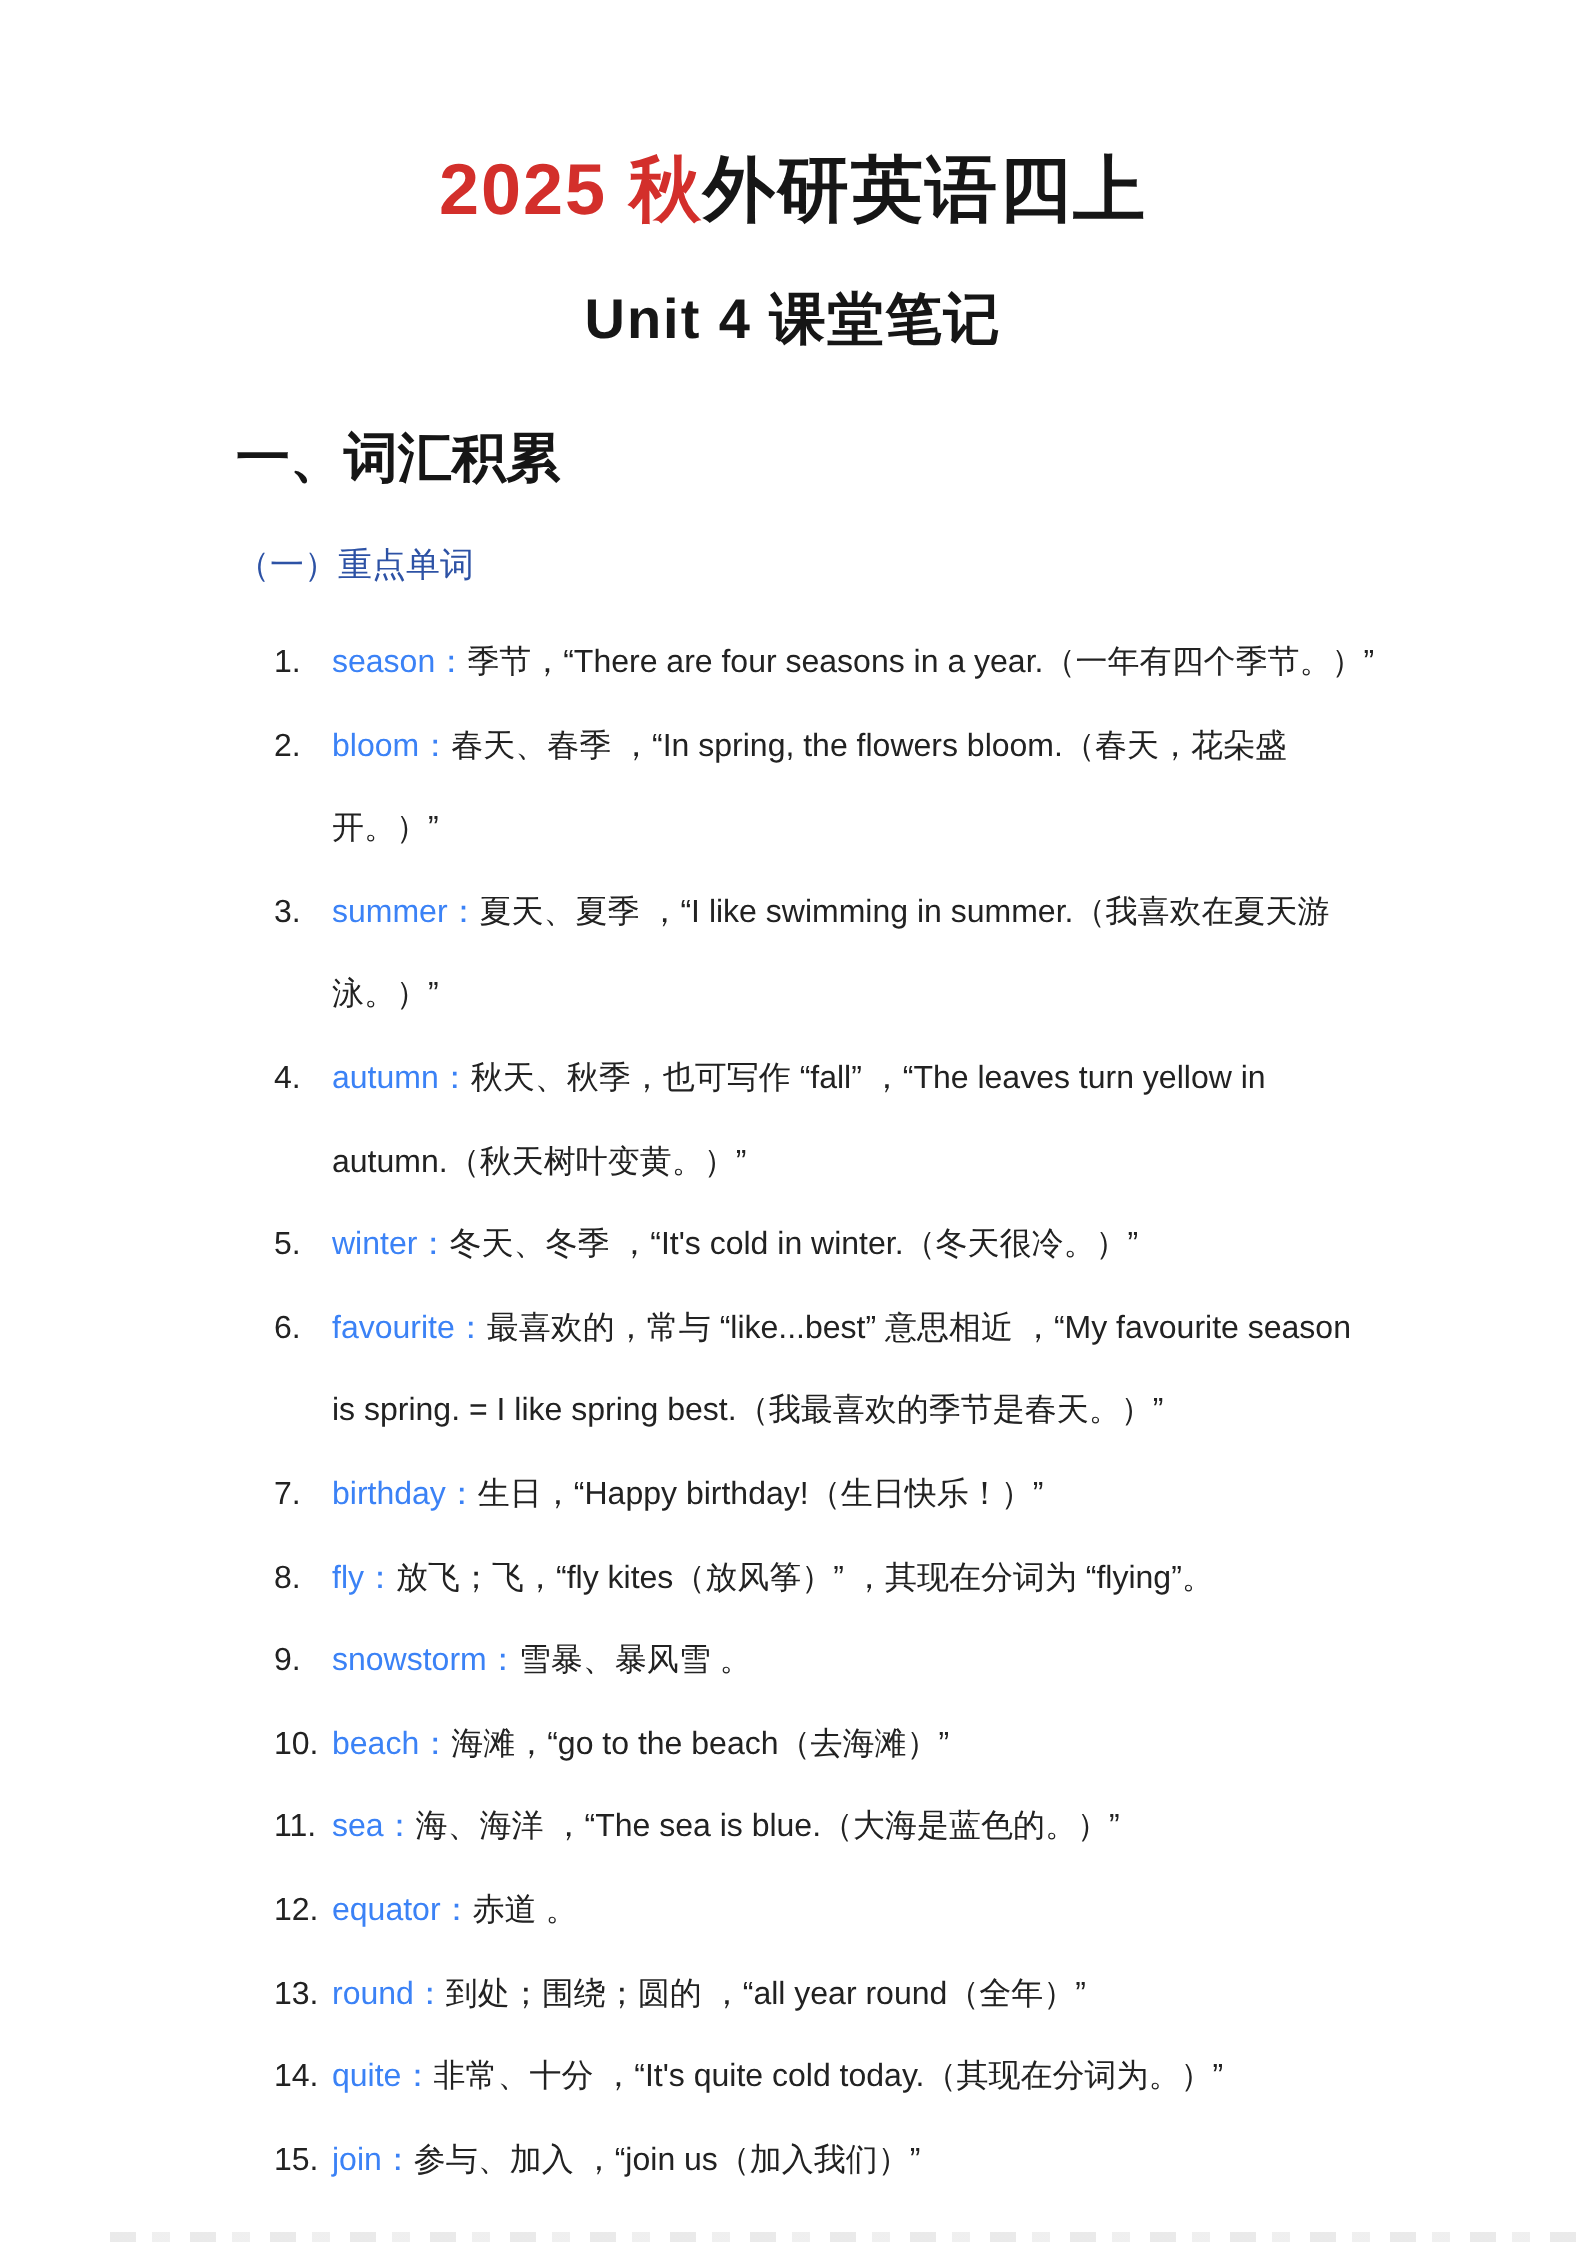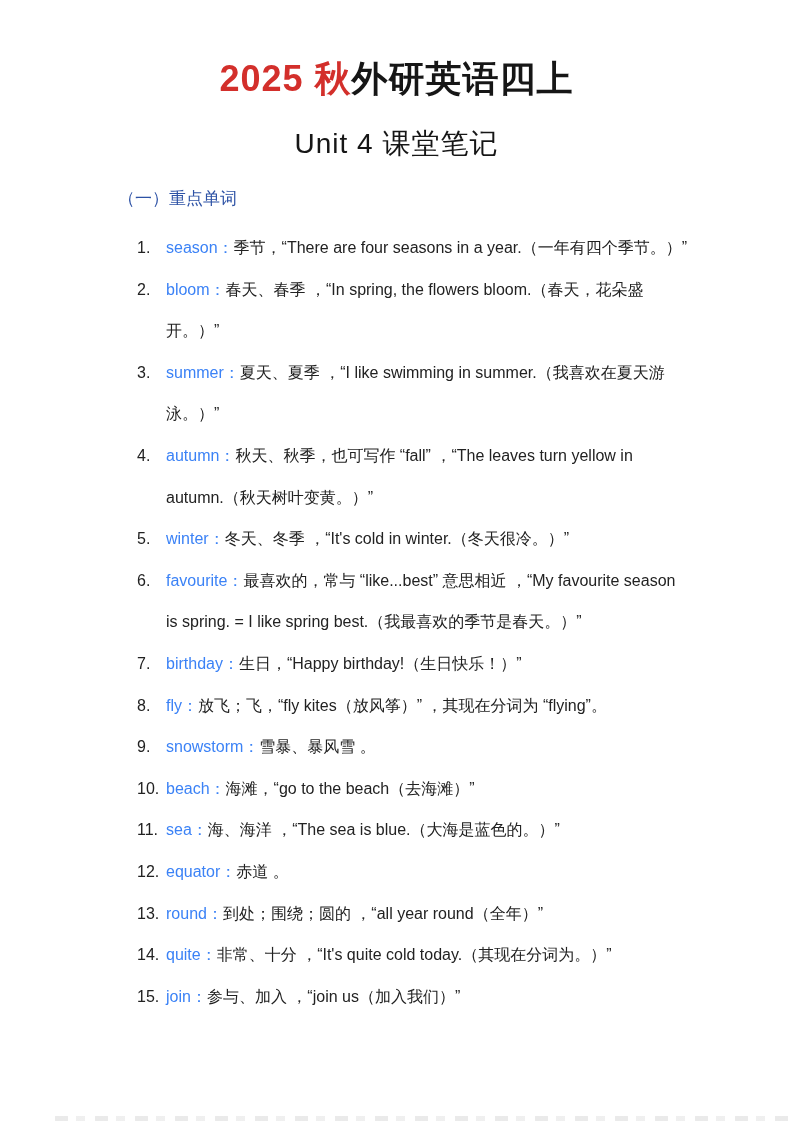--- a/index.html
+++ b/index.html
@@ -11,37 +11,37 @@
     position: relative;
     width: 793px;
     height: 1121px;
     background: #ffffff;
     overflow: hidden;
     font-family: "Liberation Sans", "DejaVu Sans", sans-serif;
     color: #1f1f1f;
   }
   .doc-title {
     margin: 0;
-    padding-top: 56px;
+    padding-top: 72px;
     text-align: center;
     font-size: 36px;
     font-weight: bold;
     line-height: 1.25;
     color: #161616;
     letter-spacing: 1px;
   }
   .doc-title .red {
     color: #d32f2b;
   }
   .doc-subtitle {
     margin: 0;
     margin-top: 24px;
     text-align: center;
     font-size: 28px;
-    font-weight: normal;
+    font-weight: bold;
     color: #161616;
     letter-spacing: 1px;
   }
   .section-heading {
     margin: 0;
     margin-top: 32px;
     margin-left: 118px;
     font-size: 27px;
     font-weight: bold;
     color: #161616;
@@ -97,20 +97,21 @@
 </style>
 </head>
 <body>
 
 <div class="page">
 
   <h1 class="doc-title"><span class="red">2025 秋</span><span>外研英语四上</span></h1>
 
   <h2 class="doc-subtitle">Unit 4 课堂笔记</h2>
 
+  <h3 class="section-heading">一、词汇积累</h3>
 
   <div class="subsection-heading">（一）重点单词</div>
 
   <ol class="vocab-list">
     <li>
         <span class="num">1.</span>
         <span class="body"><span class="term">season：</span><span>季节，“There are four seasons in a year.（一年有四个季节。）”</span></span>
       </li>
     <li>
         <span class="num">2.</span>

